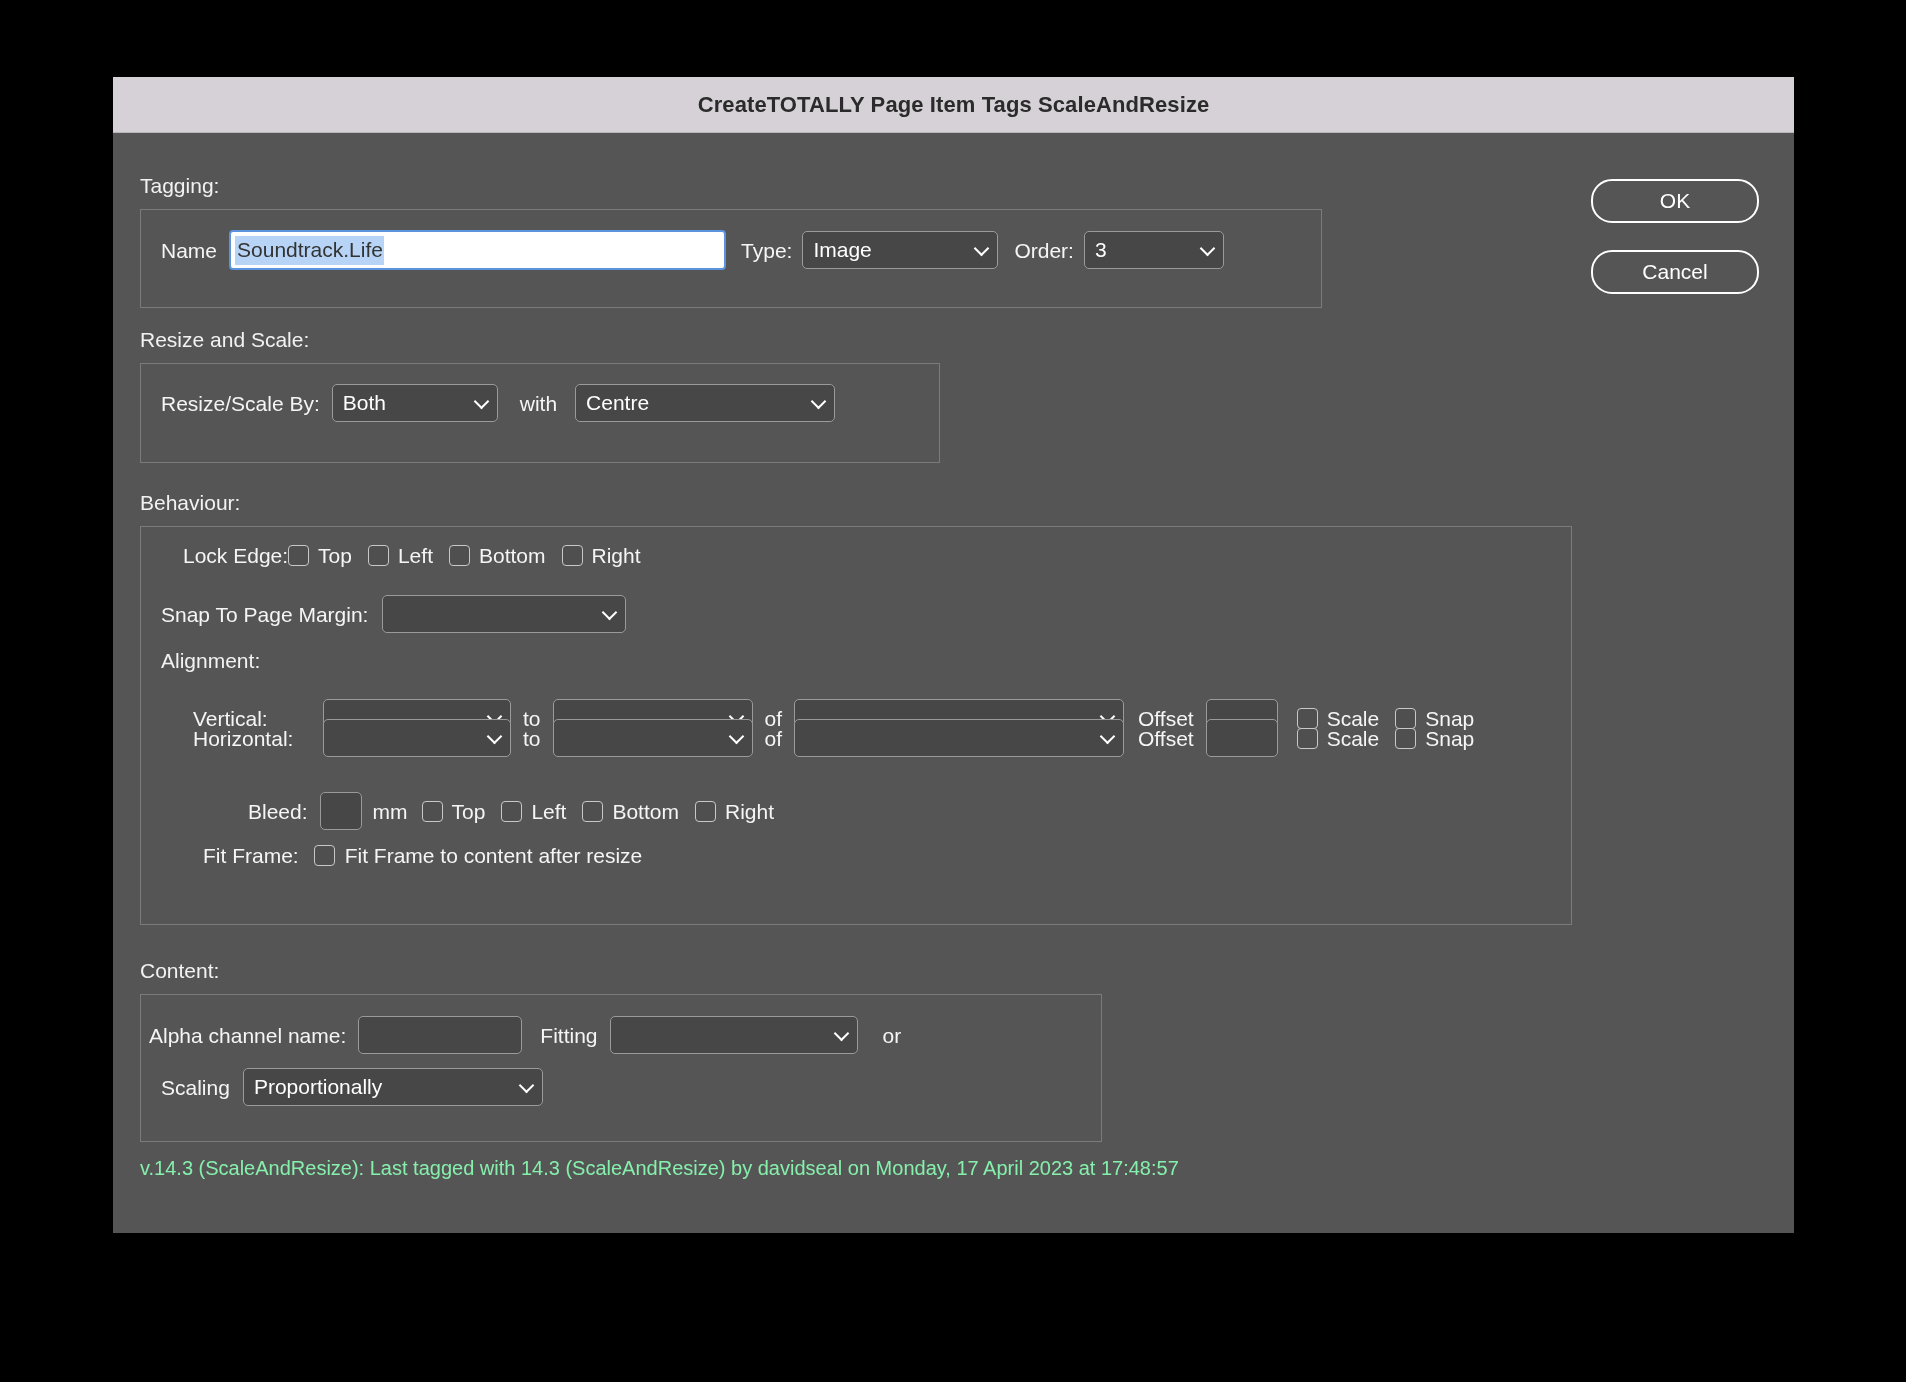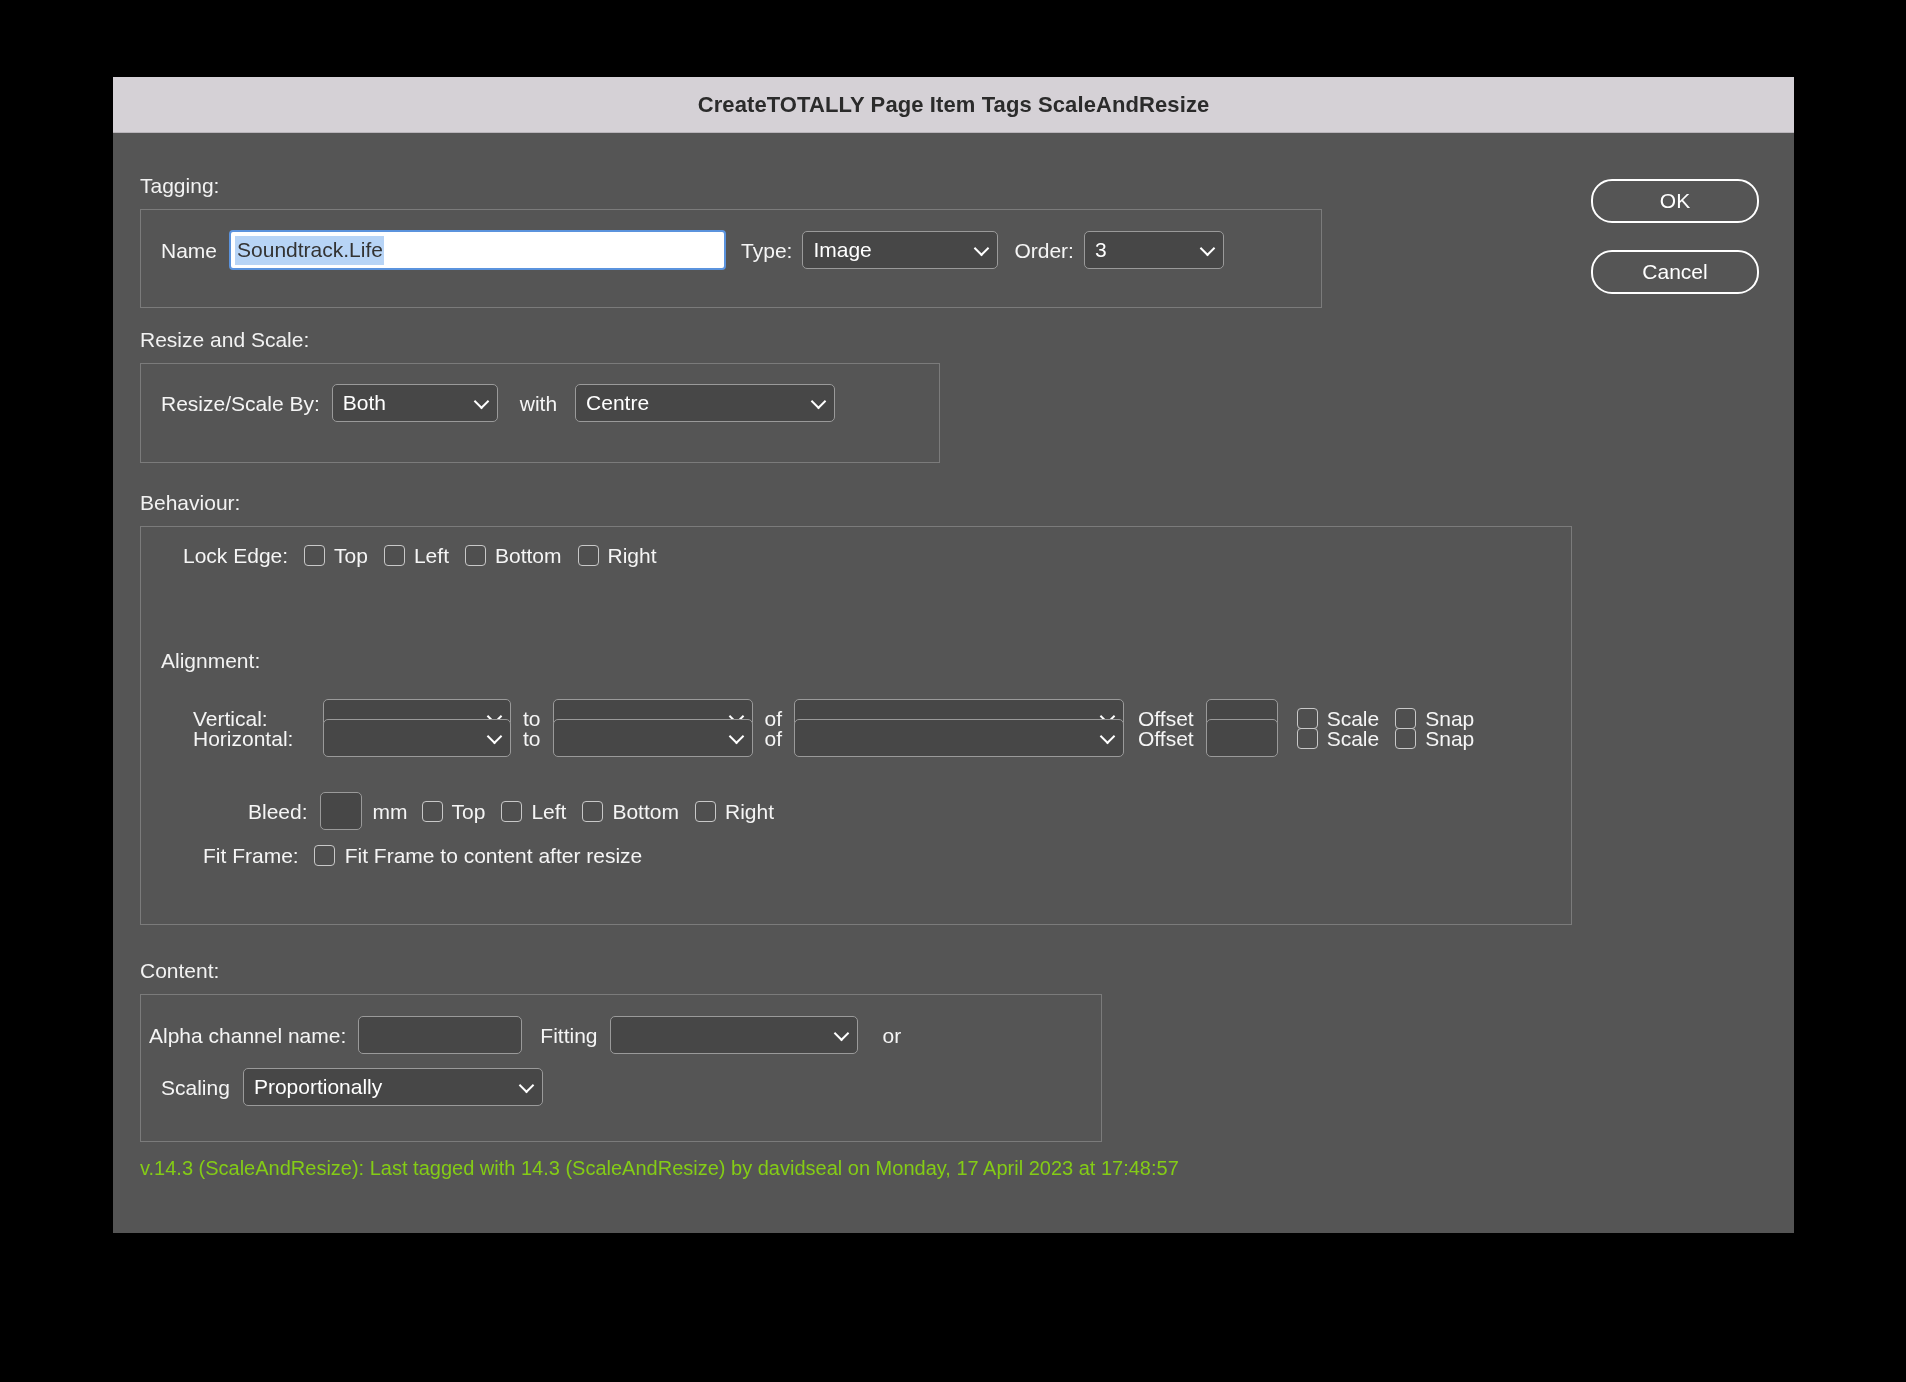--- a/index.html
+++ b/index.html
@@ -146,21 +146,21 @@
     align-items: center;
     justify-content: center;
     cursor: default;
     font-family: "Liberation Sans", sans-serif;
   }
 
   #status {
     position: absolute;
     left: 5px;
     font-size: 20px;
-    color: #84cc16;
+    color: #86efac;
     white-space: nowrap;
   }
 </style>
 </head>
 <body>
 
 <div id="dialog">
 
   <div id="titlebar">
     <span class="title">CreateTOTALLY Page Item Tags ScaleAndResize</span>
@@ -207,31 +207,38 @@
         <span>Centre</span>
         <span class="chev"></span>
       </div>
     </div>
 
     <div class="section-label" style="left:27px; top:358px;">Behaviour:</div>
 
     <div class="groupbox" style="left:27px; top:393px; width:1432px; height:399px;"></div>
 
     <div class="row" style="left:70px; top:412px;">
-      <span class="lbl" style="margin-right:16px;">Lock Edge:</span>
+      <span class="lbl" style="">Lock Edge:</span>
       <span class="cb"></span>
       <span class="lbl" style="margin:0 16px 0 9px;">Top</span>
       <span class="cb"></span>
       <span class="lbl" style="margin:0 16px 0 9px;">Left</span>
       <span class="cb"></span>
       <span class="lbl" style="margin:0 16px 0 9px;">Bottom</span>
       <span class="cb"></span>
       <span class="lbl" style="margin:0 0 0 9px;">Right</span>
     </div>
 
+    <div class="row" style="left:48px; top:462px;">
+      <span class="lbl" style="margin-right:14px;">Snap To Page Margin:</span>
+      <div class="select" style="width:244px;">
+        <span></span>
+        <span class="chev"></span>
+      </div>
+    </div>
 
     <div class="section-label" style="left:48px; top:516px; font-size:21px;">Alignment:</div>
 
     <div class="row" style="left:80px; top:566px;">
       <span class="lbl" style="width:130px; display:inline-block;">Vertical:</span>
       <div class="select" style="width:188px;">
         <span></span>
         <span class="chev"></span>
       </div>
       <span class="lbl" style="margin:0 12px;">to</span>

